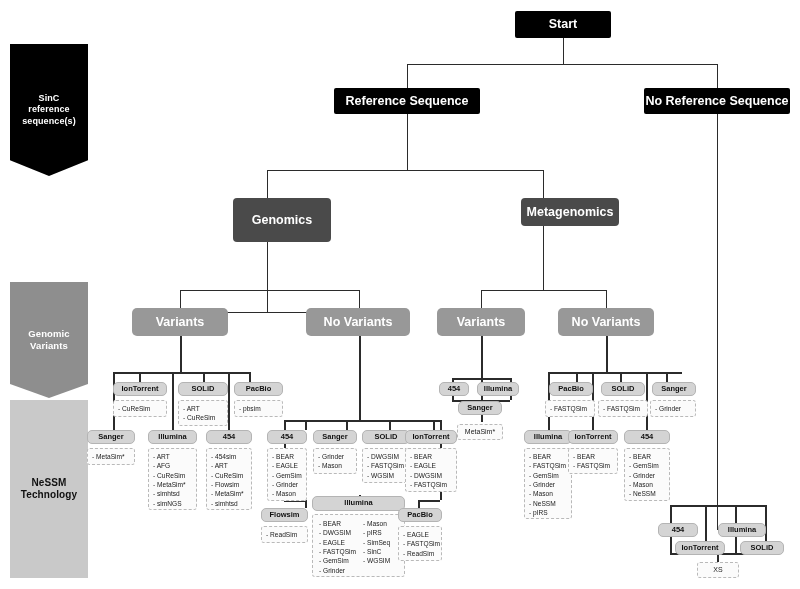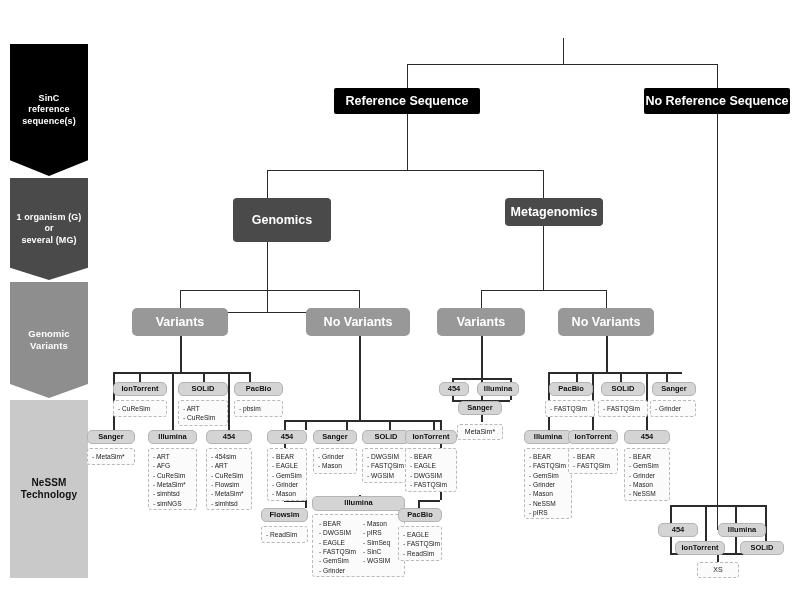--- a/index.html
+++ b/index.html
@@ -40,34 +40,32 @@
 </head>
 <body>
 
 <div id="stage">
 
   <div class="chev" style="top:44px;height:132px;background:#000;color:#fff;font-size:9px;">
     <span style="white-space:pre-line;">SinC
 reference
 sequence(s)</span>
   </div>
-  <div class="chev" style="top:178px;height:102px;background:#4a4a4a;color:#fff;font-size:9px;">
-    <span style="white-space:pre-line;">1 organism (G)
-or
-several (MG)</span>
-  </div>
   <div class="chev" style="top:282px;height:116px;background:#8e8e8e;color:#fff;font-size:9.5px;">
     <span style="white-space:pre-line;">Genomic
 Variants</span>
   </div>
   <div class="chev" style="top:400px;height:178px;background:#c9c9c9;color:#111;font-size:10px;clip-path:polygon(0 0,100% 0,100% 100%,0 100%);">
     <span style="white-space:pre-line;">NeSSM
 Technology</span>
   </div>
 
+  <div class="node n-black" style="left:515px;top:11px;width:96px;height:27px;">
+    <span>Start</span>
+  </div>
 
   <div class="ln v" style="left:563px;top:38px;height:26px;"></div>
   <div class="ln h" style="left:407px;top:64px;width:310px;"></div>
   <div class="ln v" style="left:407px;top:64px;height:24px;"></div>
   <div class="ln v" style="left:717px;top:64px;height:24px;"></div>
 
   <div class="node n-black" style="left:334px;top:88px;width:146px;height:26px;">
     <span>Reference Sequence</span>
   </div>
   <div class="node n-black" style="left:644px;top:88px;width:146px;height:26px;">
@@ -77,21 +75,21 @@
   <div class="ln v" style="left:407px;top:114px;height:56px;"></div>
   <div class="ln h" style="left:267px;top:170px;width:277px;"></div>
   <div class="ln v" style="left:267px;top:170px;height:28px;"></div>
   <div class="ln v" style="left:543px;top:170px;height:28px;"></div>
 
   <div class="ln v" style="left:717px;top:114px;height:416px;"></div>
 
   <div class="node n-dark" style="left:233px;top:198px;width:98px;height:44px;">
     <span>Genomics</span>
   </div>
-  <div class="node n-dark" style="left:505px;top:198px;width:98px;height:28px;">
+  <div class="node n-dark" style="left:521px;top:198px;width:98px;height:28px;">
     <span>Metagenomics</span>
   </div>
 
   <div class="ln v" style="left:267px;top:226px;height:86px;"></div>
   <div class="ln h" style="left:180px;top:312px;width:179px;"></div>
   <div class="ln v" style="left:180px;top:312px;height:-0px;"></div>
   <div class="ln v" style="left:180px;top:290px;height:22px;"></div>
   <div class="ln v" style="left:359px;top:290px;height:22px;"></div>
 
   <div class="ln v" style="left:543px;top:226px;height:64px;"></div>

